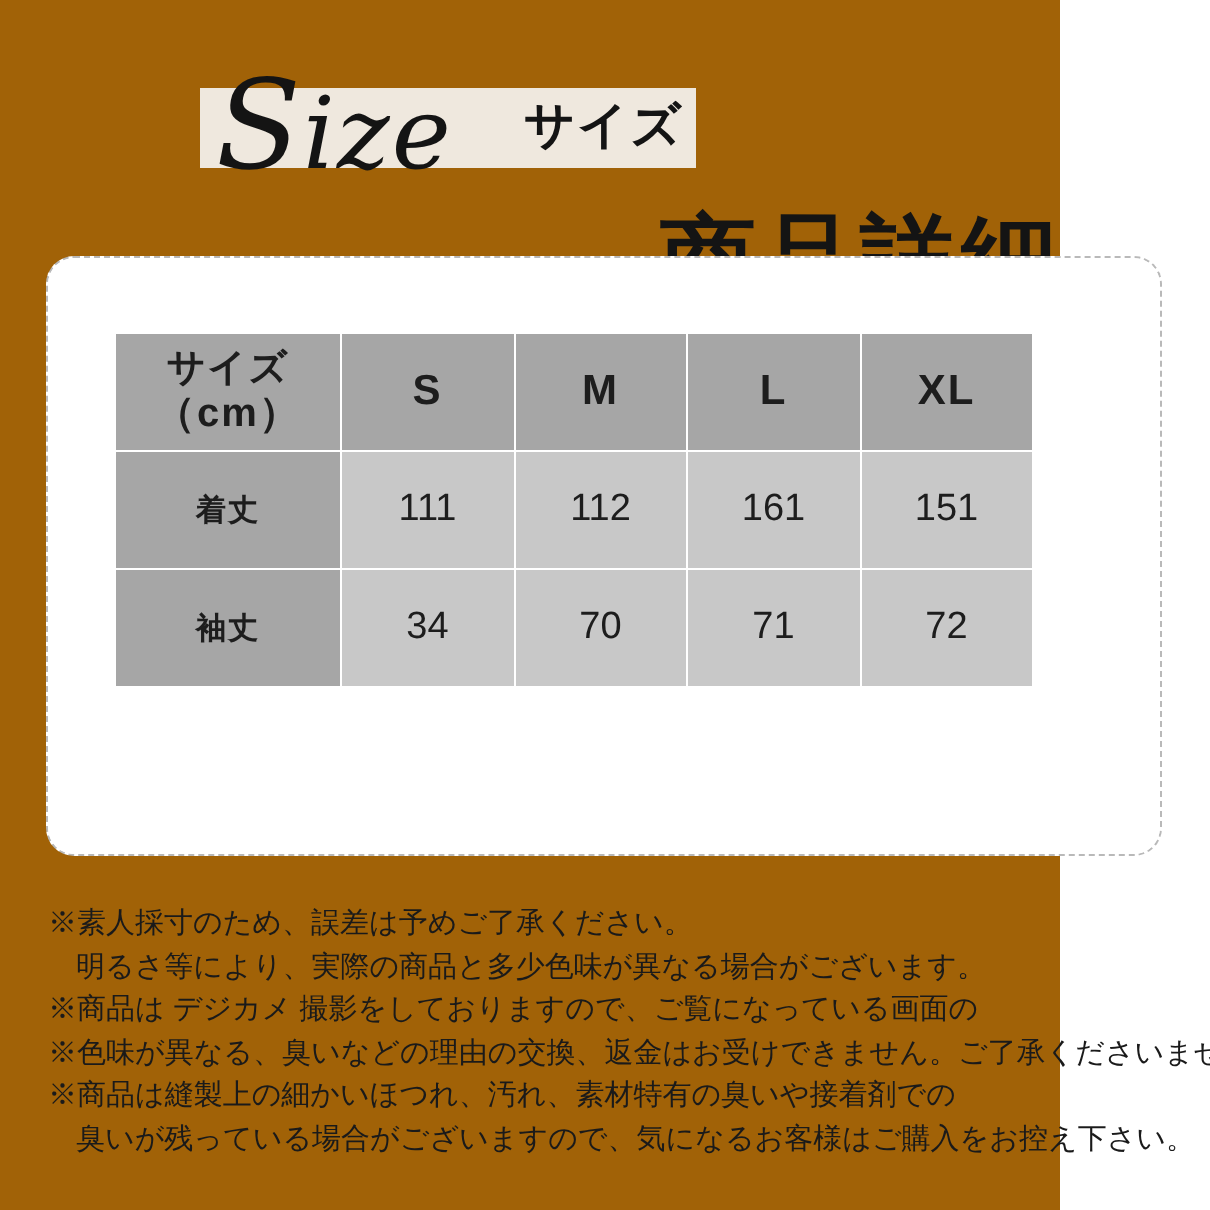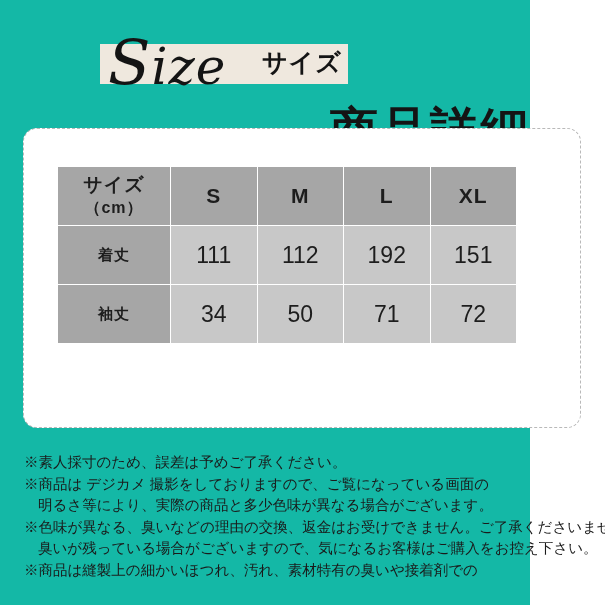--- a/index.html
+++ b/index.html
@@ -10,21 +10,21 @@
     width: 605px;
     height: 605px;
     background: #ffffff;
     font-family: "Liberation Sans", sans-serif;
     overflow: hidden;
   }
   .page {
     position: relative;
     width: 530px;
     height: 605px;
-    background: #14b8a6;
+    background: #a16207;
     box-sizing: border-box;
   }
 
   
   .header {
     position: absolute;
     left: 0;
     top: 26px;
     width: 605px;
     height: 78px;
@@ -108,34 +108,34 @@
     height: 56px;
     font-size: 21px;
     letter-spacing: 1px;
   }
   table.size-table thead th.first {
     width: 110px;
     font-size: 19px;
     line-height: 23px;
   }
   table.size-table thead th.first .sub {
-    font-size: 16px;
+    font-size: 20px;
     display: block;
     font-weight: bold;
   }
   table.size-table tbody th.rowlabel {
     background: #a6a6a6;
     height: 56px;
     font-size: 15px;
     letter-spacing: 1px;
   }
   table.size-table tbody td {
     background: #c8c8c8;
     height: 56px;
-    font-size: 23px;
+    font-size: 19px;
     font-weight: normal;
   }
 
   
   .notes {
     position: absolute;
     left: 24px;
     top: 452px;
     width: 560px;
   }
@@ -174,35 +174,35 @@
         <th>M</th>
         <th>L</th>
         <th>XL</th>
       </tr>
     </thead>
     <tbody>
       <tr>
         <th class="rowlabel">着丈</th>
         <td>111</td>
         <td>112</td>
-        <td>192</td>
+        <td>161</td>
         <td>151</td>
       </tr>
       <tr>
         <th class="rowlabel">袖丈</th>
         <td>34</td>
-        <td>50</td>
+        <td>70</td>
         <td>71</td>
         <td>72</td>
       </tr>
     </tbody>
   </table>
 
   <div class="notes">
     <div class="note-line">※素人採寸のため、誤差は予めご了承ください。</div>
+    <div class="note-line indent">明るさ等により、実際の商品と多少色味が異なる場合がございます。</div>
     <div class="note-line">※商品は デジカメ 撮影をしておりますので、ご覧になっている画面の</div>
-    <div class="note-line indent">明るさ等により、実際の商品と多少色味が異なる場合がございます。</div>
     <div class="note-line">※色味が異なる、臭いなどの理由の交換、返金はお受けできません。ご了承くださいませ。</div>
+    <div class="note-line">※商品は縫製上の細かいほつれ、汚れ、素材特有の臭いや接着剤での</div>
     <div class="note-line indent">臭いが残っている場合がございますので、気になるお客様はご購入をお控え下さい。</div>
-    <div class="note-line">※商品は縫製上の細かいほつれ、汚れ、素材特有の臭いや接着剤での</div>
   </div>
 
 </div>
 
 </body></html>

